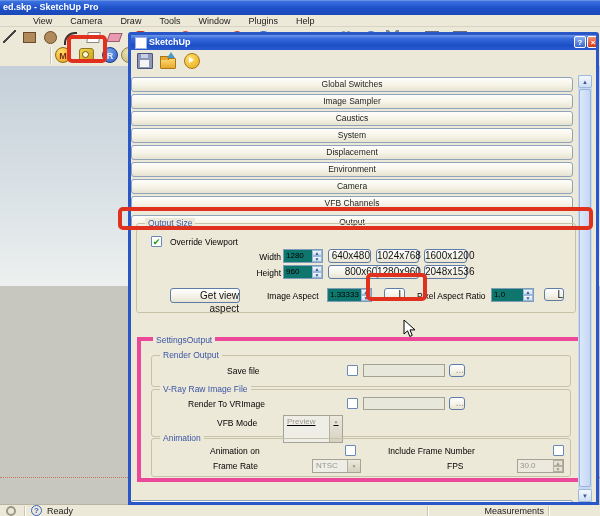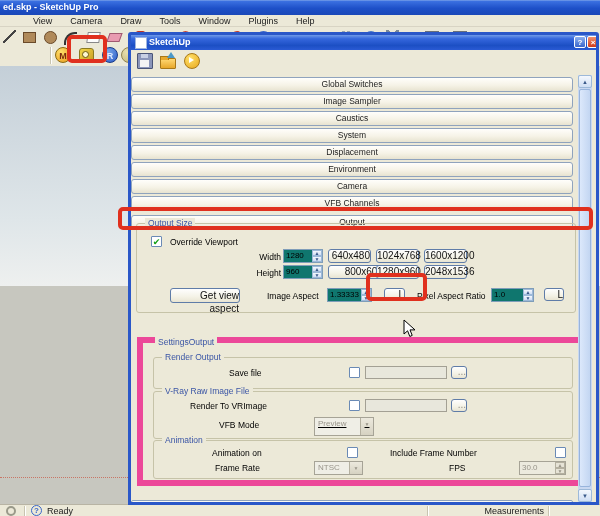--- a/index.html
+++ b/index.html
@@ -55,21 +55,21 @@
   .dis .val{color:#98948a;}
   .spin.dis{background:#eceade;border-color:#a6a396;}
   .spin.dis .ud span{background:#e6e3d6;border-color:#b4b0a0;color:#9a968a;}
   .cb{position:absolute;width:11px;height:11px;background:#fff;border:1px solid #6a8ab5;border-radius:1px;
     font-size:9px;line-height:10px;text-align:center;color:#18a018;box-sizing:border-box;}
   .dinput{position:absolute;background:#e8e7dc;border:1px solid #a3a094;box-sizing:border-box;}
   .combo{position:absolute;display:flex;background:#efeee6;border:1px solid #a6a396;box-sizing:border-box;}
   .combo .val{flex:1;font-size:8px;color:#98948a;padding:1px 3px;overflow:hidden;}
   .combo .ca{width:12px;background:linear-gradient(180deg,#ece9dd,#d6d2c2);border-left:1px solid #b4b0a0;
     font-size:5px;line-height:12px;text-align:center;color:#9a968a;}
-  .darkbox{position:absolute;border:6px solid #ec4899;}
+  .darkbox{position:absolute;border:4px solid #ec4899;}
   
   .sb{position:absolute;left:447px;top:40px;width:14px;height:427px;background:#c9d8f1;}
   .sbtn{position:absolute;left:0;width:14px;height:13px;background:linear-gradient(180deg,#f4f8fd,#cfdef4);
     border:1px solid #9db9d9;border-radius:2px;font-size:6px;line-height:12px;text-align:center;color:#3a5a8a;box-sizing:border-box;}
   .sthumb{position:absolute;left:1px;top:14px;width:12px;height:398px;border-radius:2px;
     background:linear-gradient(90deg,#dce8fb,#c3d6f2);border:1px solid #98b4dc;box-sizing:border-box;}
   
   .red-annot{position:absolute;border:4px solid #e0301e;border-radius:5px;z-index:40;pointer-events:none;}
   
   .statusbar{left:0;top:504px;width:600px;height:12px;background:#ece9d8;border-top:1px solid #b8b4a4;z-index:4;
@@ -279,21 +279,21 @@
           <span class="btn" style="left:297px;top:8px;width:16px;height:13px;line-height:9px;color:#98948a;">...</span>
         </div>
 
         <div class="gb" style="left:10px;top:48px;width:418px;height:46px;">
           <span class="gl">V-Ray Raw Image File</span>
           <span class="lbl" style="left:36px;top:9px;">Render To VRImage</span>
           <span class="cb" style="left:195px;top:8px;"></span>
           <span class="dinput" style="left:211px;top:7px;width:82px;height:13px;"></span>
           <span class="btn" style="left:297px;top:7px;width:16px;height:13px;line-height:9px;color:#98948a;">...</span>
           <span class="lbl" style="left:65px;top:28px;">VFB Mode</span>
-          <span class="combo" style="left:160px;top:25px;width:60px;height:19px;text-decoration:underline;">
+          <span class="combo" style="left:131px;top:25px;width:60px;height:28px;text-decoration:underline;">
             <span class="val">Preview</span>
             <span class="ca">▼</span>
           </span>
         </div>
 
         <div class="gb" style="left:10px;top:97px;width:418px;height:37px;">
           <span class="gl">Animation</span>
           <span class="lbl" style="left:58px;top:7px;">Animation on</span>
           <span class="cb" style="left:193px;top:6px;"></span>
           <span class="lbl" style="left:236px;top:7px;">Include Frame Number</span>

